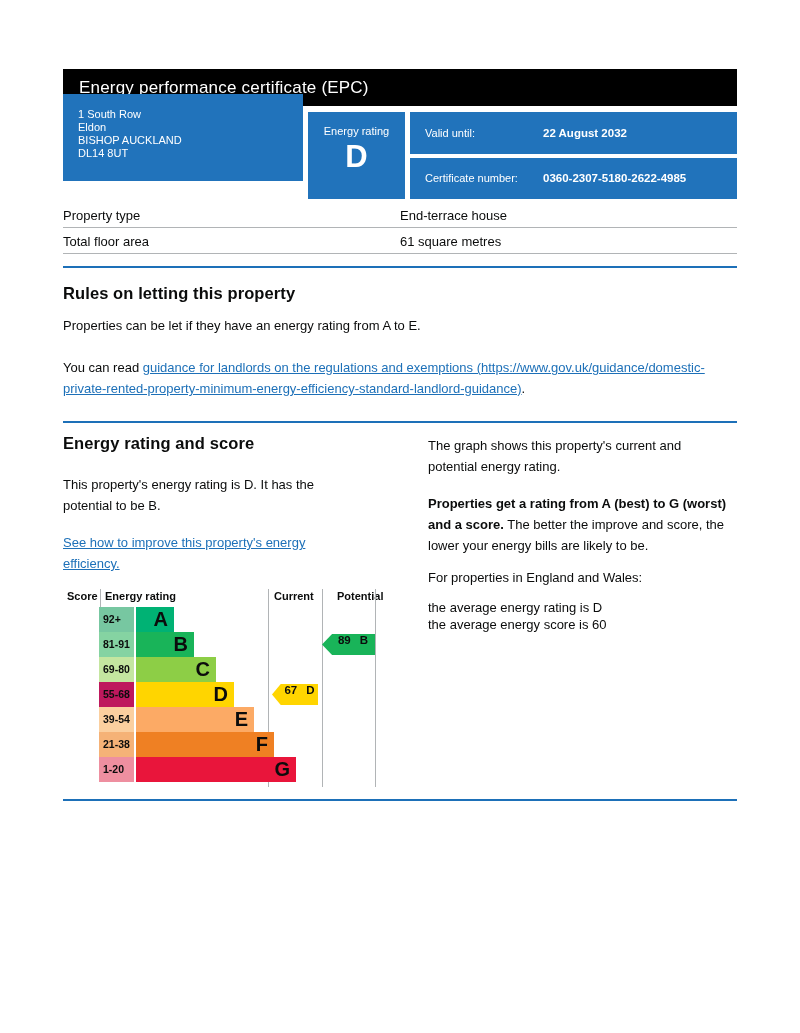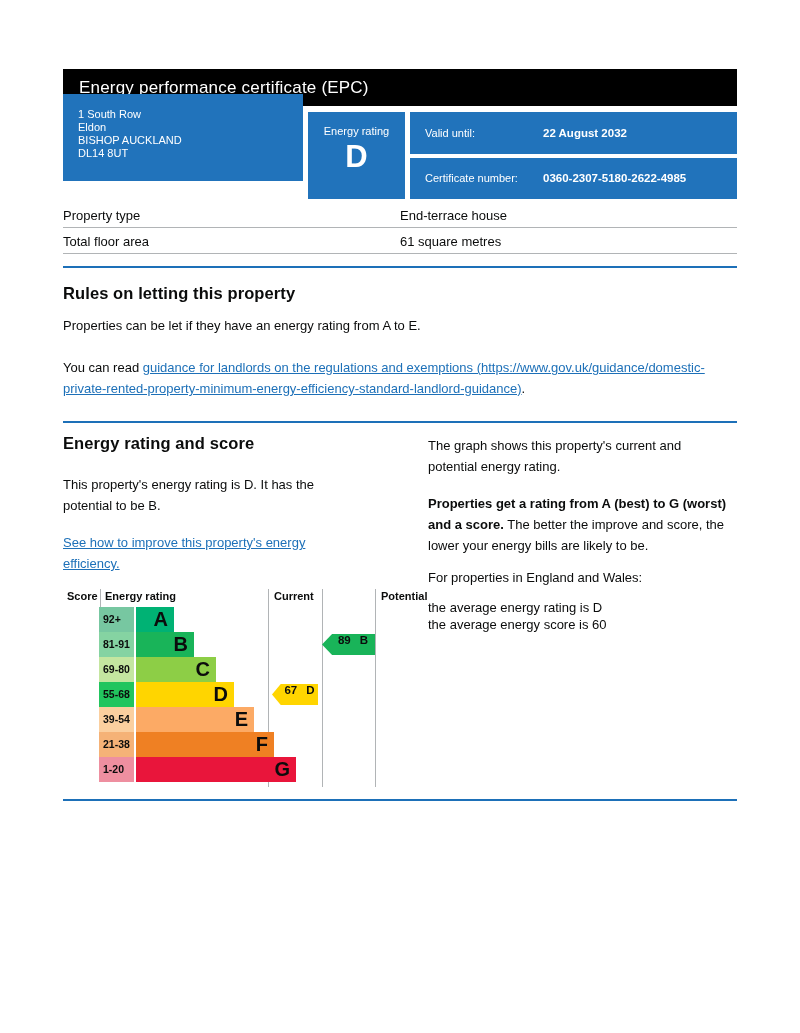--- a/index.html
+++ b/index.html
@@ -51,21 +51,21 @@
   .p-ew { top:132px; }
   .p-avg { top:165px; line-height:16.5px; }
   .bold { font-weight:bold; }
 
   
   .epc-chart { position:absolute; left:63px; top:589px; width:314px; height:199px; font-size:11px; }
   .epc-col-head { position:absolute; top:1px; font-weight:bold; font-size:11px; }
   .head-score { left:4px; }
   .head-rating { left:42px; }
   .head-current { left:211px; }
-  .head-potential { left:274px;margin-left:44px; }
+  .head-potential { left:274px; }
   .vline { position:absolute; width:1px; background:#b1b4b6; top:0; }
   .vl-score { left:37px; height:18px; }
   .vl-current { left:205px; height:198px; }
   .vl-potential { left:259px; height:198px; }
   .vl-right { left:312px; height:198px; }
 
   .epc-bands { position:absolute; left:0; top:18px; }
   .epc-row { display:flex; height:25px;margin-left:36px; }
   .epc-score { width:35px; margin-right:2px; font-weight:bold; font-size:10.5px; line-height:25px; padding-left:4px; }
   .epc-bar { display:flex; justify-content:flex-end; align-items:center; padding-right:6px; }
@@ -176,21 +176,21 @@
             <span>B</span>
           </div>
         </div>
         <div class="epc-row">
           <div class="epc-score" style="background: rgb(196, 230, 160);">69-80</div>
           <div class="epc-bar" style="background: rgb(141, 206, 70); width: 80px;">
             <span>C</span>
           </div>
         </div>
         <div class="epc-row">
-          <div class="epc-score" style="background: #22c55e;">55-68</div>
+          <div class="epc-score" style="background: #be185d;">55-68</div>
           <div class="epc-bar" style="background: rgb(255, 213, 0); width: 98px;">
             <span>D</span>
           </div>
         </div>
         <div class="epc-row">
           <div class="epc-score" style="background: rgb(251, 207, 159);">39-54</div>
           <div class="epc-bar" style="background: rgb(252, 170, 101); width: 118px;">
             <span>E</span>
           </div>
         </div>

